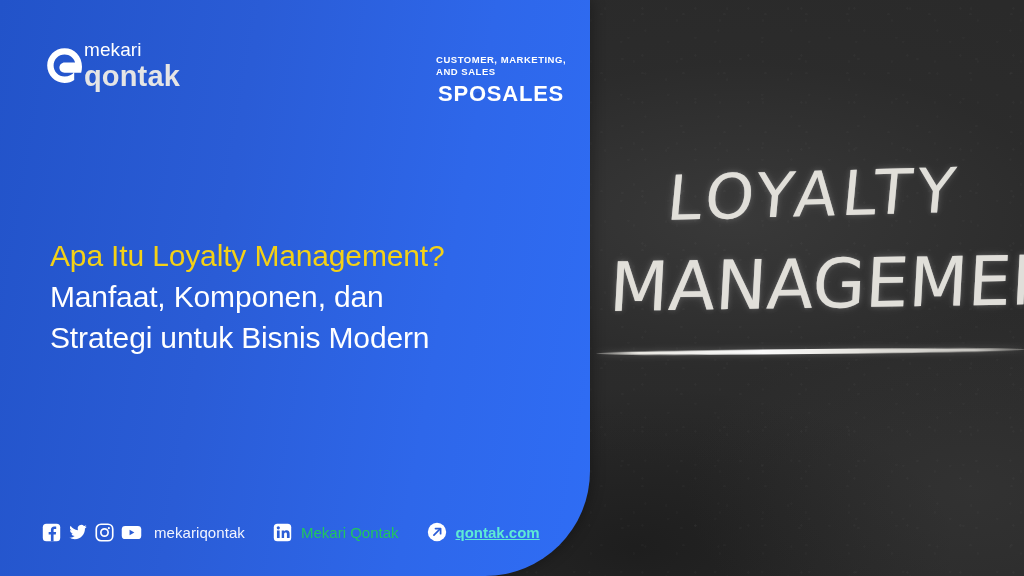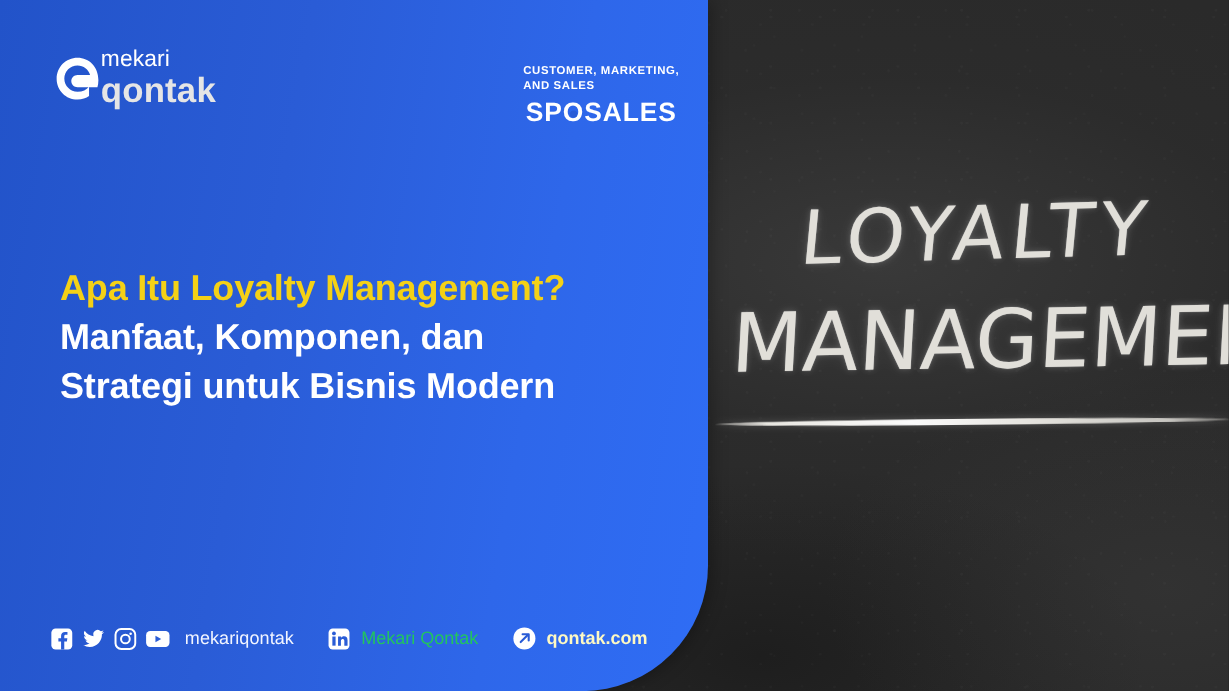--- a/index.html
+++ b/index.html
@@ -166,23 +166,23 @@
     margin-left: -3px;
     margin-top: -3px;
     border-radius: 50%;
     background: #2a5cd6;
   }
 
   
   .headline {
     position: absolute;
     left: 50px;
-    top: 221px;
+    top: 236px;
     width: 510px;
-    font-weight: 700;
+    font-weight: 400;
     font-size: 30px;
     line-height: 1.36;
     letter-spacing: -0.005em;
   }
   .headline .l1 { color: #f4d116; display: block; }
   .headline .l2,
   .headline .l3 { color: #ffffff; display: block; }
 
   
   .footer {
@@ -207,21 +207,22 @@
   .fhandle-li {
     margin-left: 9px;
     font-size: 15px;
     font-weight: 400;
     color: #22c55e;
   }
   .fsite {
     margin-left: 9px;
     font-size: 15px;
     font-weight: 700;
-    color: #fef9c3;
+    color: #5eead4;
+    text-decoration: underline;
   }
 </style>
 </head>
 <body>
 
 <div id="banner">
 
   <div class="chalkboard">
     <div class="chalk-noise"></div>
   </div>

